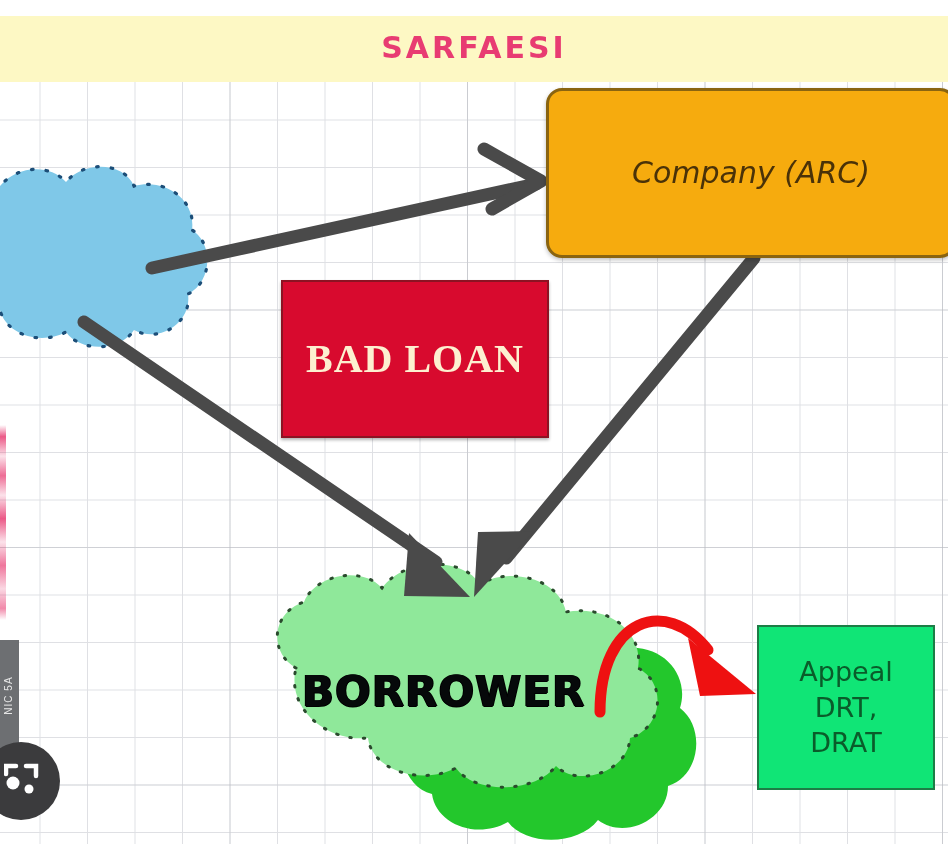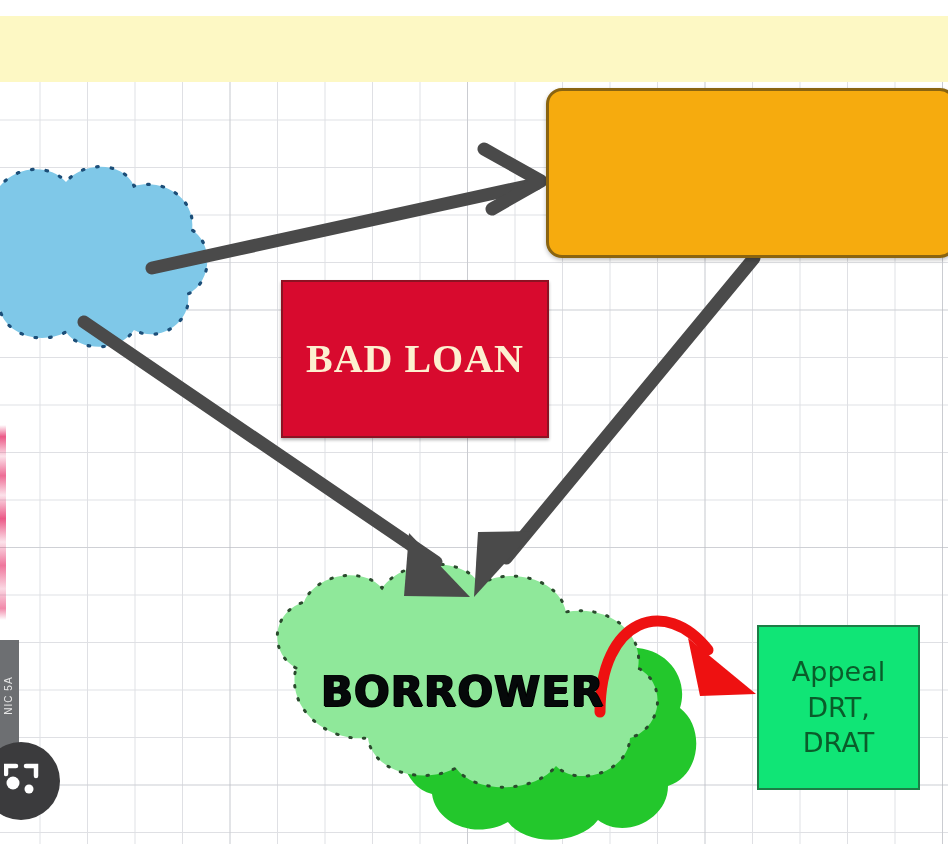--- a/index.html
+++ b/index.html
@@ -113,21 +113,21 @@
     font-family: "Liberation Serif", serif;
     font-weight: bold;
     font-size: 40px;
     line-height: 1.25;
     letter-spacing: 1px;
   }
 
   .appeal-box {
     position: absolute;
     left: 757px; top: 625px;
-    width: 163px; height: 165px;
+    width: 178px; height: 165px;
     background: #10e576;
     border: 2px solid #1d7d46;
     box-sizing: border-box;
     display: flex;
     flex-direction: column;
     align-items: center;
     justify-content: center;
   }
   .appeal-line {
     color: #0a5c2a;
@@ -147,21 +147,20 @@
   }
   .borrower-label {
     position: absolute;
     left: 302px; top: 667px;
     color: #06090a;
     font-family: "DejaVu Sans", sans-serif;
     font-weight: bold;
     font-size: 42px;
     letter-spacing: 1px;
     text-shadow: 1px 0 0 #000, -1px 0 0 #000, 0 1px 0 #000;
-    margin-left: 19px;
   }
 
   
   .pink-sliver {
     position: absolute;
     left: 0; top: 425px;
     width: 6px; height: 195px;
     background: linear-gradient(to bottom,
       rgba(232,60,114,0) 0%,
       rgba(232,60,114,0.85) 6%,
@@ -202,20 +201,21 @@
 </style>
 </head>
 <body>
 
 <div id="screen">
 
   <div class="top-white-strip"></div>
   <div class="grid-area"></div>
 
   <div class="banner"></div>
+  <div class="banner-title">SARFAESI</div>
 
   <svg id="art" viewBox="0 0 948 844">
 
     <g>
       <path d="M -60,255
                C -70,215 -38,186 -6,196
                C 6,168 46,160 66,182
                C 84,160 124,162 134,186
                C 166,178 196,200 192,230
                C 214,244 212,282 188,294
@@ -267,20 +267,21 @@
       <polygon points="534,531 474,597 478,532" fill="#4a4a4a"></polygon>
     </g>
 
     <g>
       <path d="M 600,712 C 600,618 666,596 708,650" fill="none" stroke="#ee1111" stroke-width="11" stroke-linecap="round"></path>
       <polygon points="688,638 756,694 700,696" fill="#ee1111"></polygon>
     </g>
   </svg>
 
   <div class="arc-box">
+    <div class="arc-line">Company (ARC)</div>
   </div>
 
   <div class="npa-box">
     <div class="npa-line">BAD LOAN</div>
   </div>
 
   <div class="appeal-box">
     <div class="appeal-line">Appeal</div>
     <div class="appeal-line">DRT,</div>
     <div class="appeal-line">DRAT</div>

